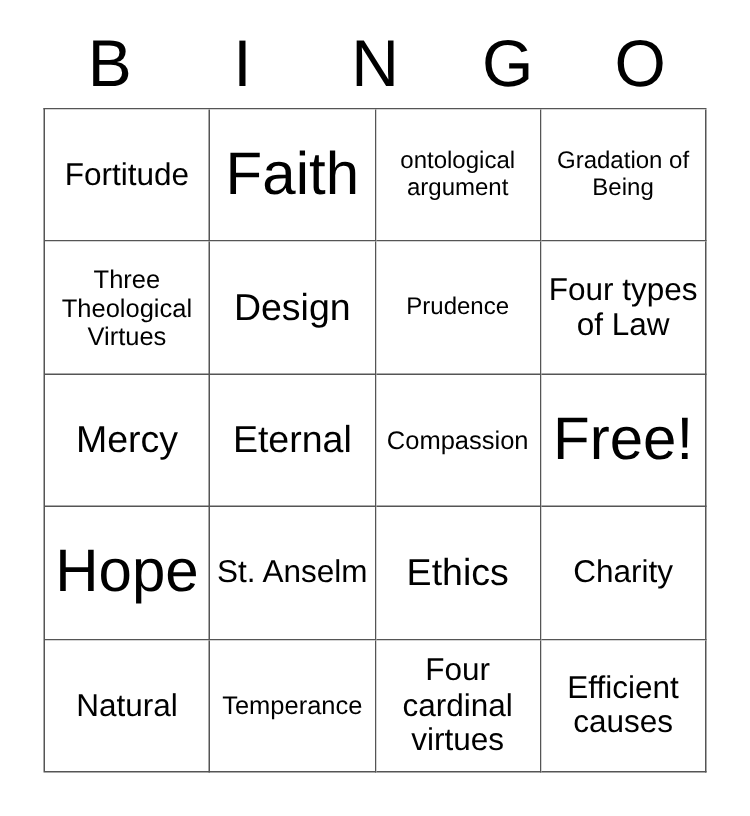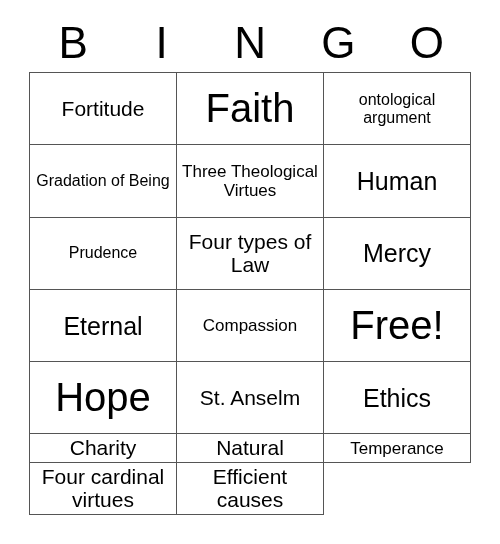--- a/index.html
+++ b/index.html
@@ -45,21 +45,21 @@
   }
 
   
   .grid {
     position: absolute;
     left: 29px;
     top: 72px;
     width: 442px;
     height: 443px;
     display: grid;
-    grid-template-columns: repeat(3, 1fr);
+    grid-template-columns: repeat(4, 1fr);
     grid-template-rows: repeat(5, 1fr);
     border-top: 1px solid #555555;
     border-left: 1px solid #555555;
     box-sizing: border-box;
     background: #ffffff;
   }
   .cell {
     border-right: 1px solid #555555;
     border-bottom: 1px solid #555555;
     box-sizing: border-box;
@@ -110,21 +110,21 @@
         <span class="cell-text fs-sm">ontological argument</span>
       </div>
     <div class="cell">
         <span class="cell-text fs-sm">Gradation of Being</span>
       </div>
 
     <div class="cell">
         <span class="cell-text fs-xs">Three Theological Virtues</span>
       </div>
     <div class="cell">
-        <span class="cell-text fs-lg">Human</span>
+        <span class="cell-text fs-lg">Design</span>
       </div>
     <div class="cell">
         <span class="cell-text fs-sm">Prudence</span>
       </div>
     <div class="cell">
         <span class="cell-text fs-md">Four types of Law</span>
       </div>
     <div class="cell">
         <span class="cell-text fs-lg">Mercy</span>
       </div>

